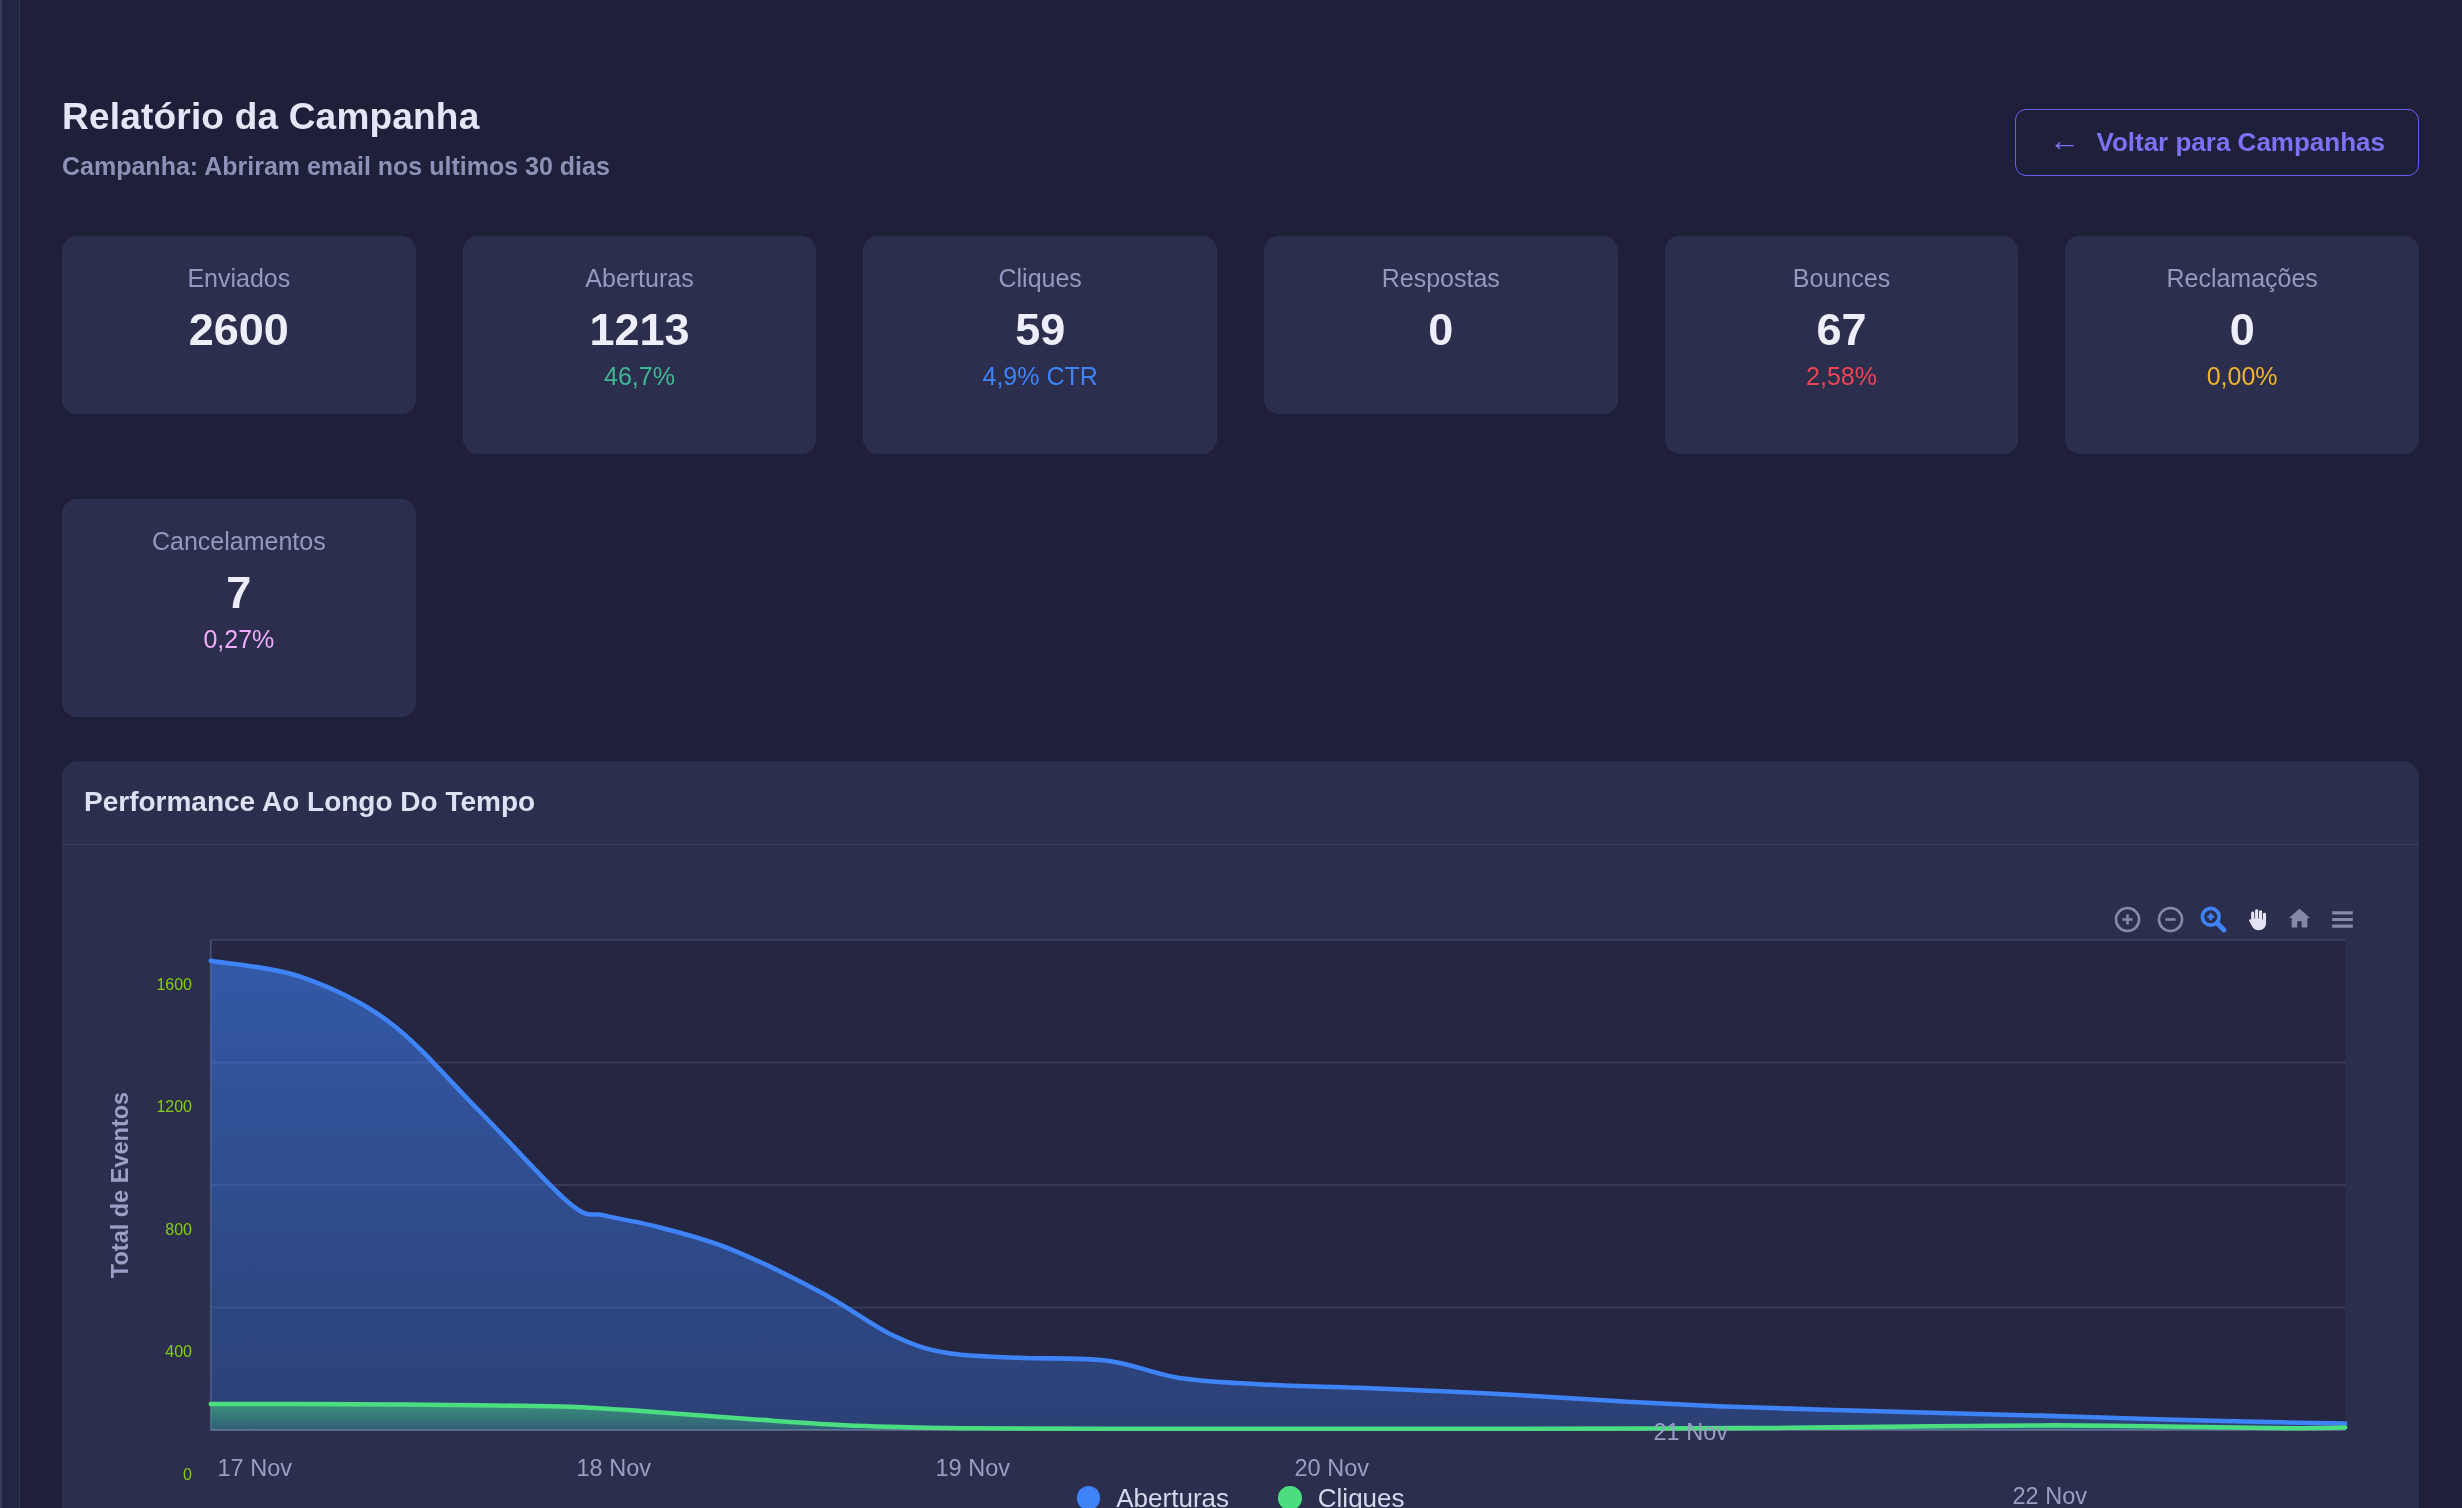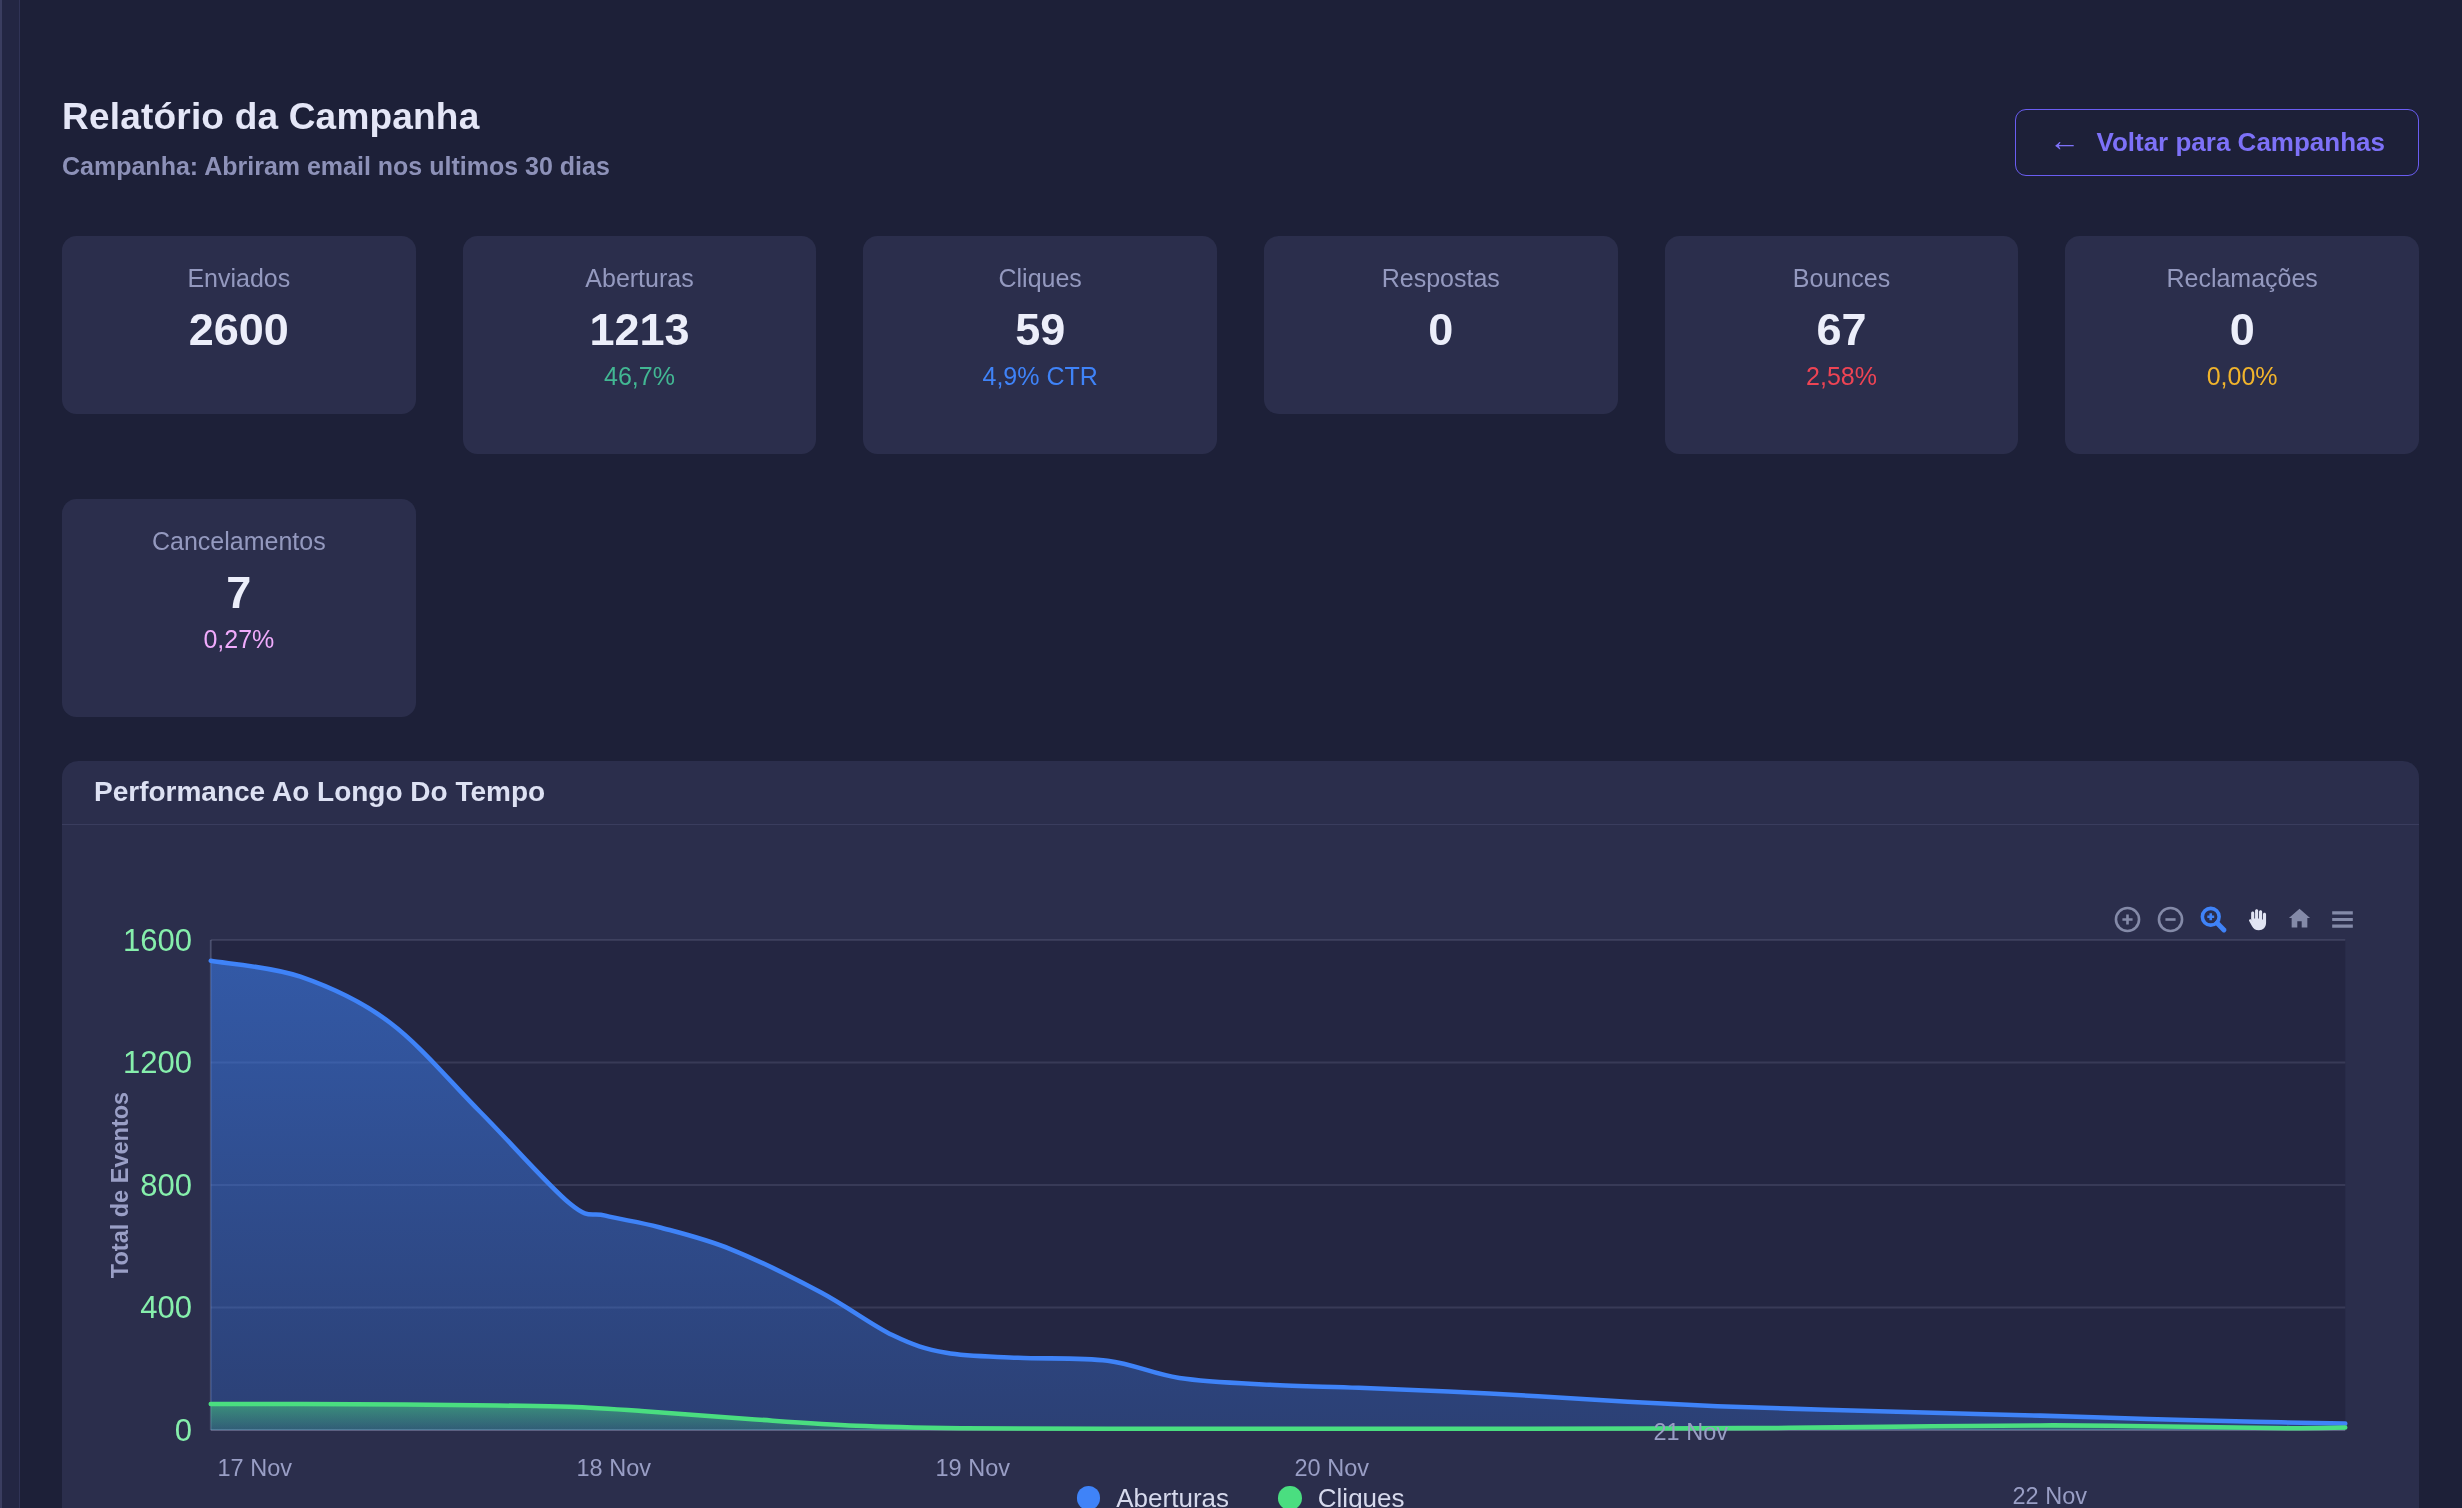--- a/index.html
+++ b/index.html
@@ -34,27 +34,27 @@
   .card{
     background:#2b2e4c; border-radius:14.5px; height:178px;
     display:flex; flex-direction:column; align-items:center; padding-top:28px;
   }
   .card.tall{ height:218px; }
   .card-label{ font-size:25px; color:#9499bf; }
   .card-value{ font-size:45px; font-weight:700; color:#eceefa; margin-top:11.8px; }
   .card-pct{ font-size:25px; margin-top:6px; }
 
   .chart-panel{ position:relative; margin-top:44px; background:#2b2e4c; border-radius:16.3px; height:819px; }
-  .panel-header{ height:64px; border-bottom:1.8px solid #3a3d5e; display:flex; align-items:center; padding-left:32px; }
+  .panel-header{ height:84px; border-bottom:1.8px solid #3a3d5e; display:flex; align-items:center; padding-left:22px; }
   .chart-title{ font-size:28px; font-weight:700; color:#dde1f3; }
 
   .modebar{ position:absolute; top:142px; right:60px; display:flex; gap:10px; }
   .modebar .tool{ width:33px; height:33px; cursor:pointer; }
 
-  .ylab{ position:absolute; width:130px; text-align:right; font-size:31px; color:#86efac; height:27px; line-height:27px; }
+  .ylab{ position:absolute; width:130px; text-align:right; font-size:16px; color:#84cc16; height:27px; line-height:27px;margin-top:44px; }
   .xlab{ position:absolute; width:163px; text-align:right; font-size:23.5px; color:#999ec5; height:27px; line-height:27px; }
   .ytitle{
     position:absolute; left:58px; top:424px; white-space:nowrap;
     transform:translate(-50%,-50%) rotate(-90deg);
     font-size:23.5px; font-weight:700; color:#9a9fc6;
   }
   #plot{ position:absolute; left:148px; top:179px; overflow:visible; }
 
   .legend{ position:absolute; top:722px; left:50%; transform:translateX(-50%);
            display:flex; gap:49px; align-items:center; }

